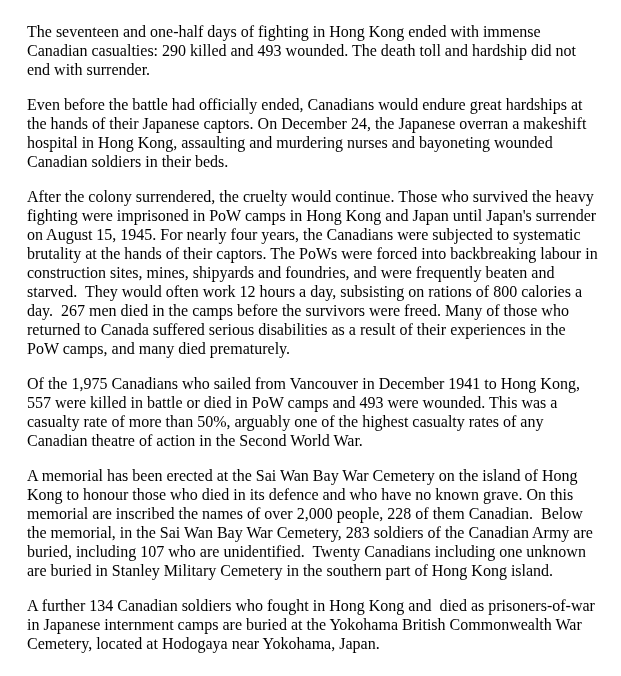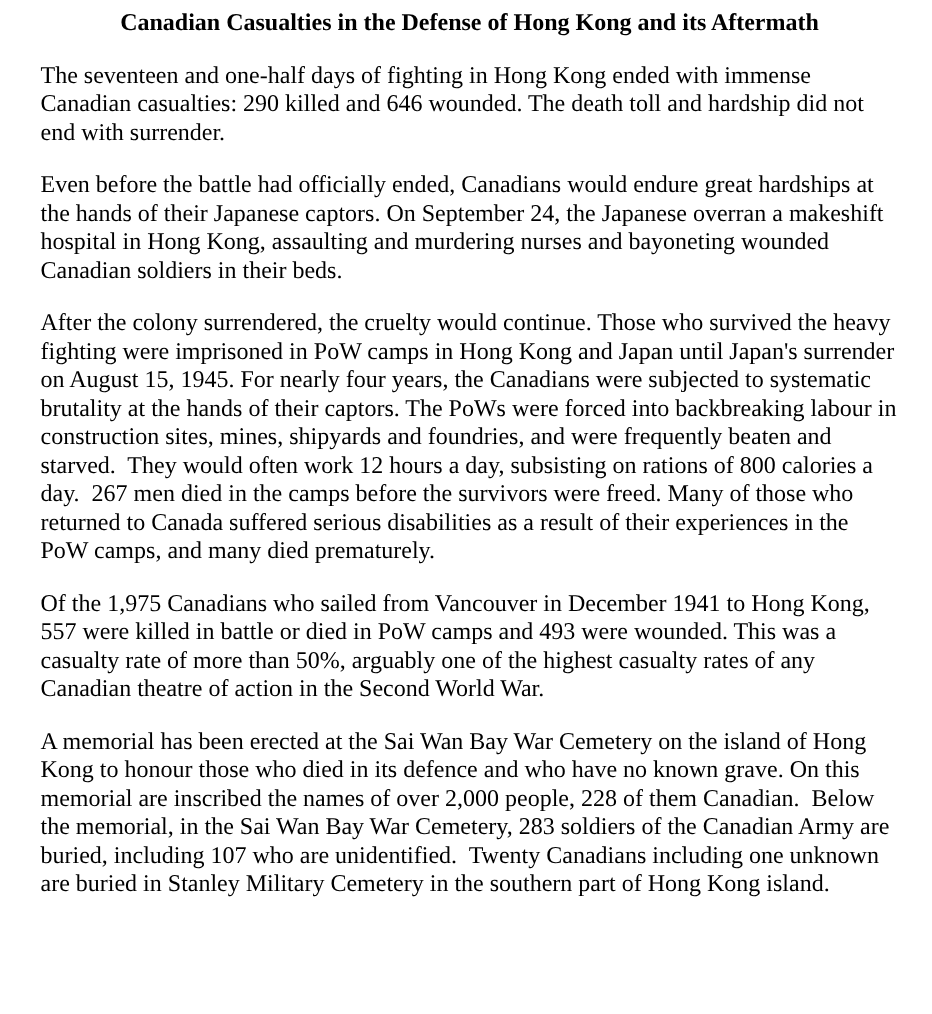--- a/index.html
+++ b/index.html
@@ -33,25 +33,25 @@
     white-space: pre-wrap;
   }
   .doc-paragraph:last-child {
     margin-bottom: 0;
   }
 </style>
 </head>
 <body>
 
 <div class="page">
-  <p class="doc-title">Canadian Casualties in the Defense of Hong Kong and its Aftermath</p>
 
-  <p class="doc-paragraph">The seventeen and one-half days of fighting in Hong Kong ended with immense Canadian casualties: 290 killed and 646 wounded. The death toll and hardship did not end with surrender.</p>
+  <p class="doc-paragraph">The seventeen and one-half days of fighting in Hong Kong ended with immense Canadian casualties: 290 killed and 493 wounded. The death toll and hardship did not end with surrender.</p>
 
-  <p class="doc-paragraph">Even before the battle had officially ended, Canadians would endure great hardships at the hands of their Japanese captors. On September 24, the Japanese overran a makeshift hospital in Hong Kong, assaulting and murdering nurses and bayoneting wounded Canadian soldiers in their beds.</p>
+  <p class="doc-paragraph">Even before the battle had officially ended, Canadians would endure great hardships at the hands of their Japanese captors. On December 24, the Japanese overran a makeshift hospital in Hong Kong, assaulting and murdering nurses and bayoneting wounded Canadian soldiers in their beds.</p>
 
   <p class="doc-paragraph">After the colony surrendered, the cruelty would continue. Those who survived the heavy fighting were imprisoned in PoW camps in Hong Kong and Japan until Japan's surrender on August 15, 1945. For nearly four years, the Canadians were subjected to systematic brutality at the hands of their captors. The PoWs were forced into backbreaking labour in construction sites, mines, shipyards and foundries, and were frequently beaten and starved.  They would often work 12 hours a day, subsisting on rations of 800 calories a day.  267 men died in the camps before the survivors were freed. Many of those who returned to Canada suffered serious disabilities as a result of their experiences in the PoW camps, and many died prematurely.</p>
 
   <p class="doc-paragraph">Of the 1,975 Canadians who sailed from Vancouver in December 1941 to Hong Kong,  557 were killed in battle or died in PoW camps and 493 were wounded. This was a casualty rate of more than 50%, arguably one of the highest casualty rates of any Canadian theatre of action in the Second World War.</p>
 
   <p class="doc-paragraph">A memorial has been erected at the Sai Wan Bay War Cemetery on the island of Hong Kong to honour those who died in its defence and who have no known grave. On this memorial are inscribed the names of over 2,000 people, 228 of them Canadian.  Below the memorial, in the Sai Wan Bay War Cemetery, 283 soldiers of the Canadian Army are buried, including 107 who are unidentified.  Twenty Canadians including one unknown are buried in Stanley Military Cemetery in the southern part of Hong Kong island.</p>
 
+  <p class="doc-paragraph">A further 134 Canadian soldiers who fought in Hong Kong and  died as prisoners-of-war in Japanese internment camps are buried at the Yokohama British Commonwealth War Cemetery, located at Hodogaya near Yokohama, Japan.</p>
 </div>
 
 </body></html>

